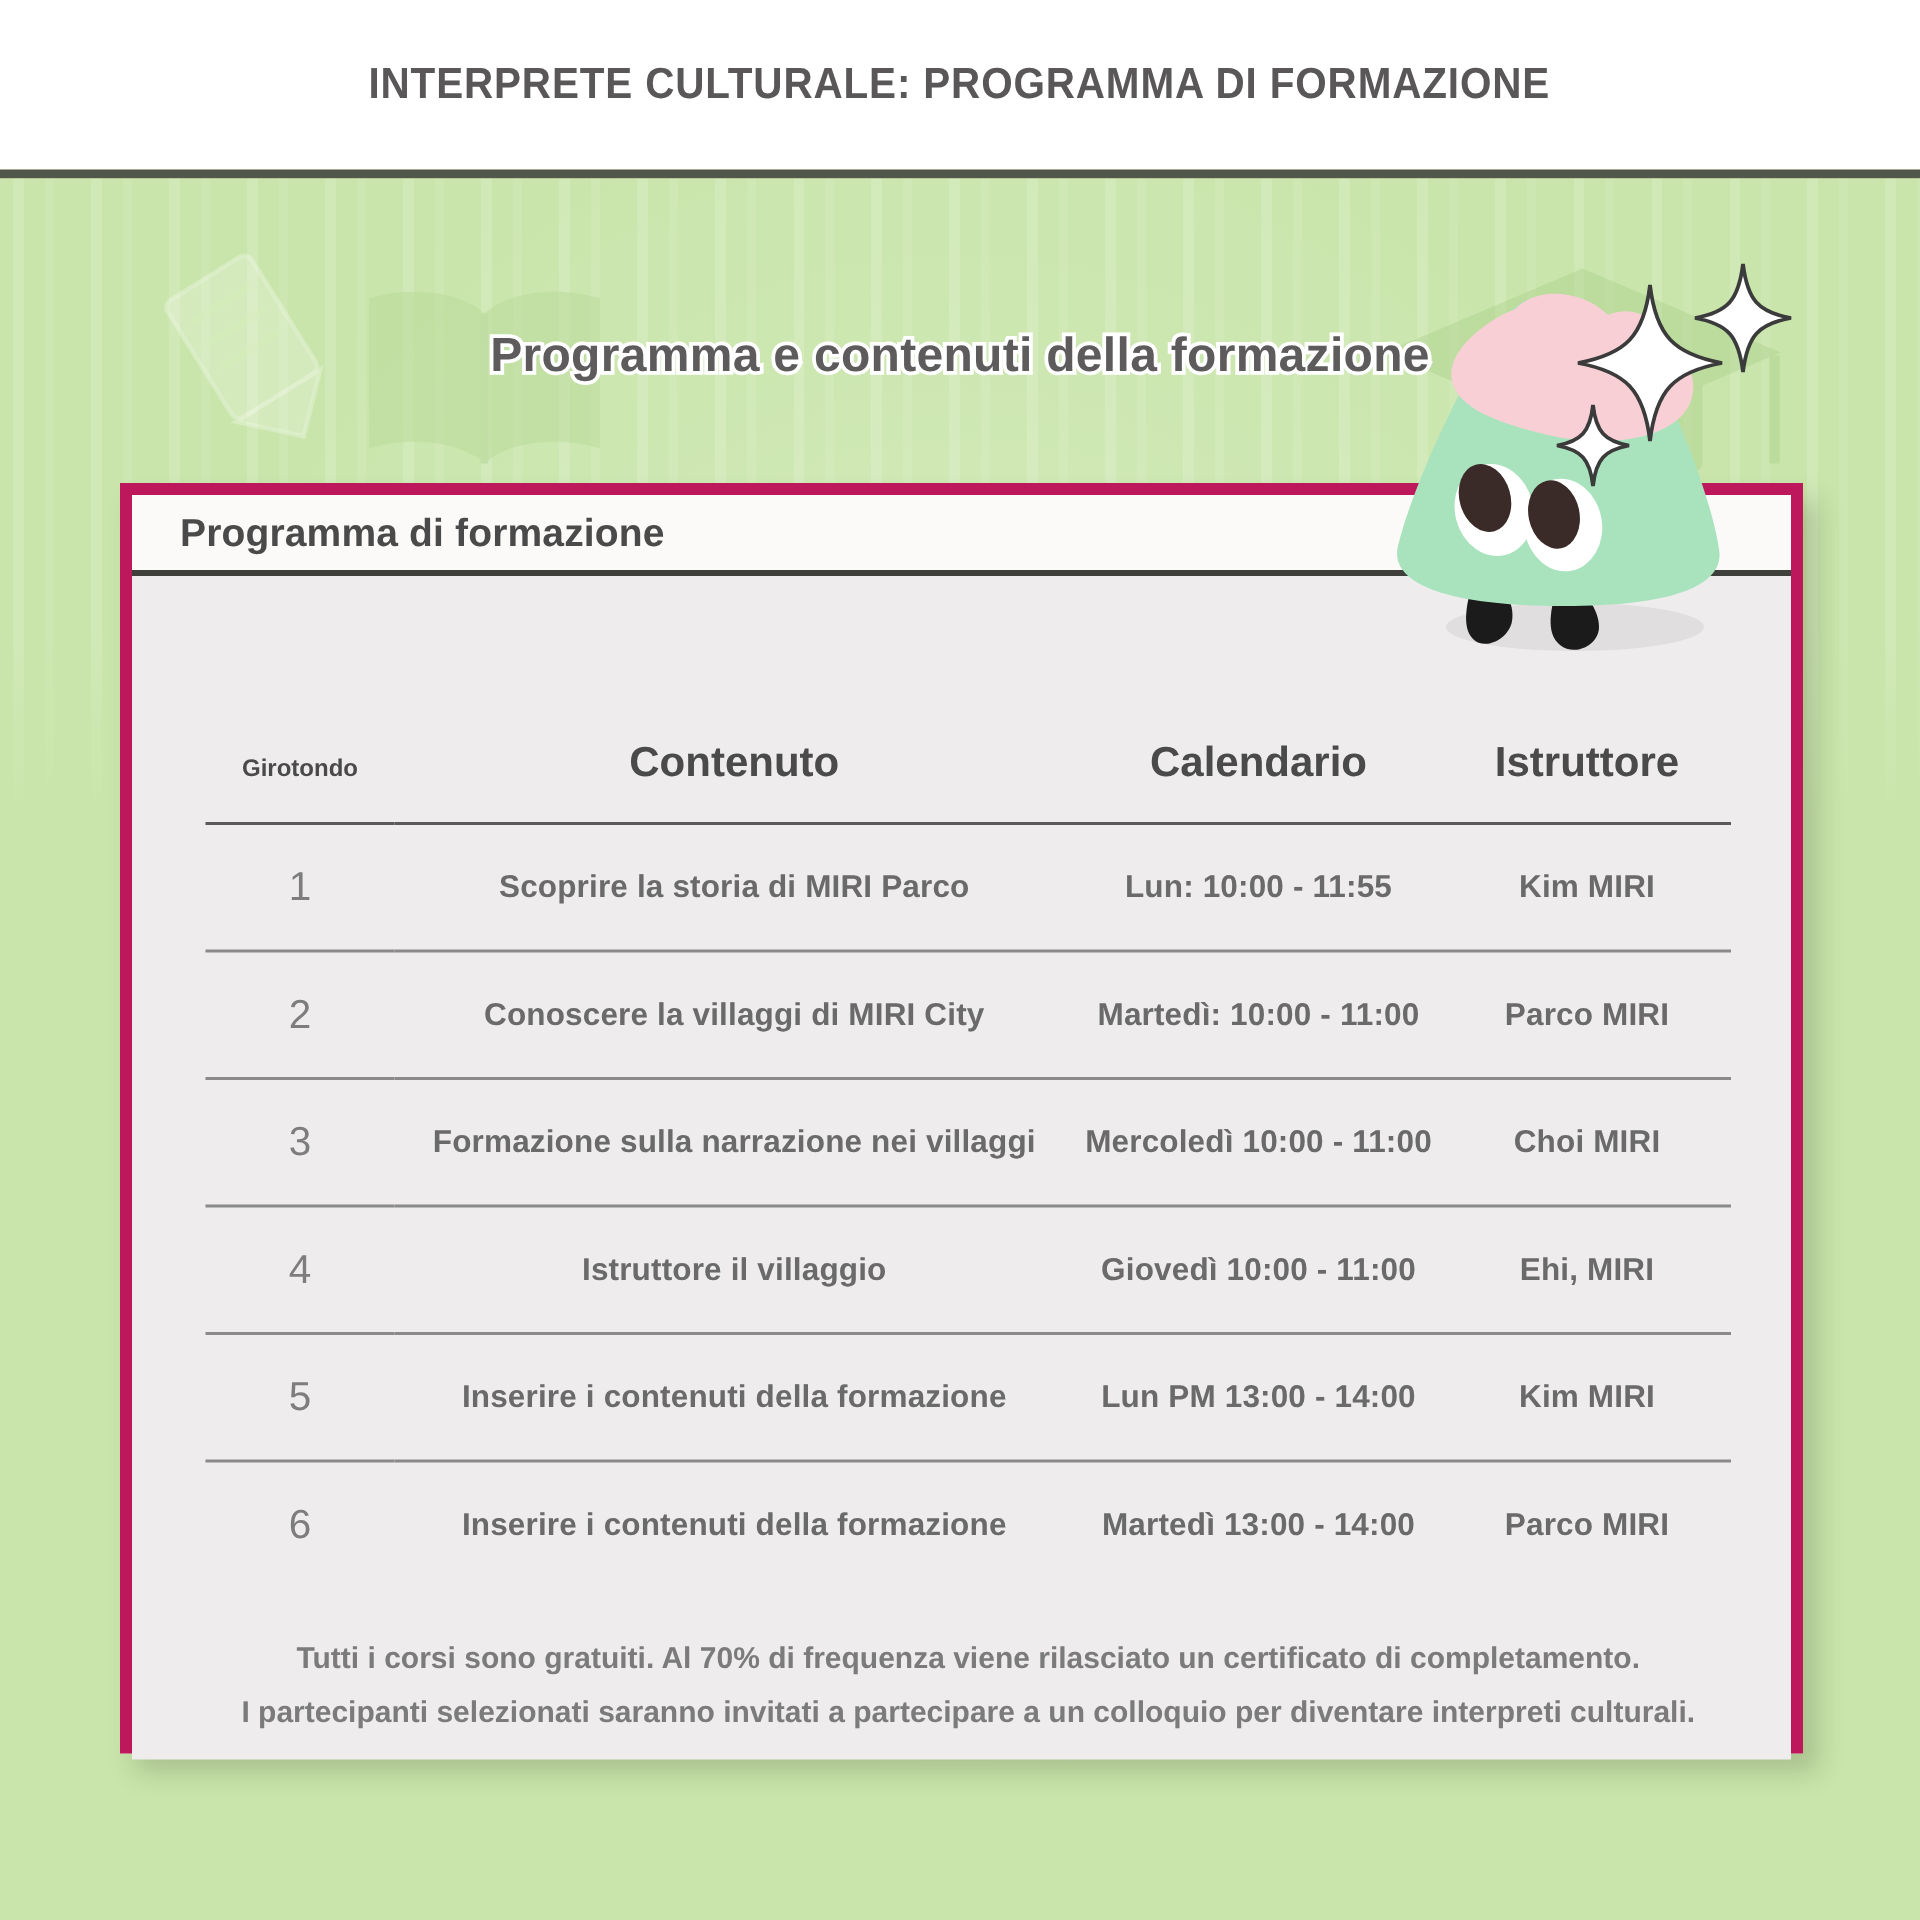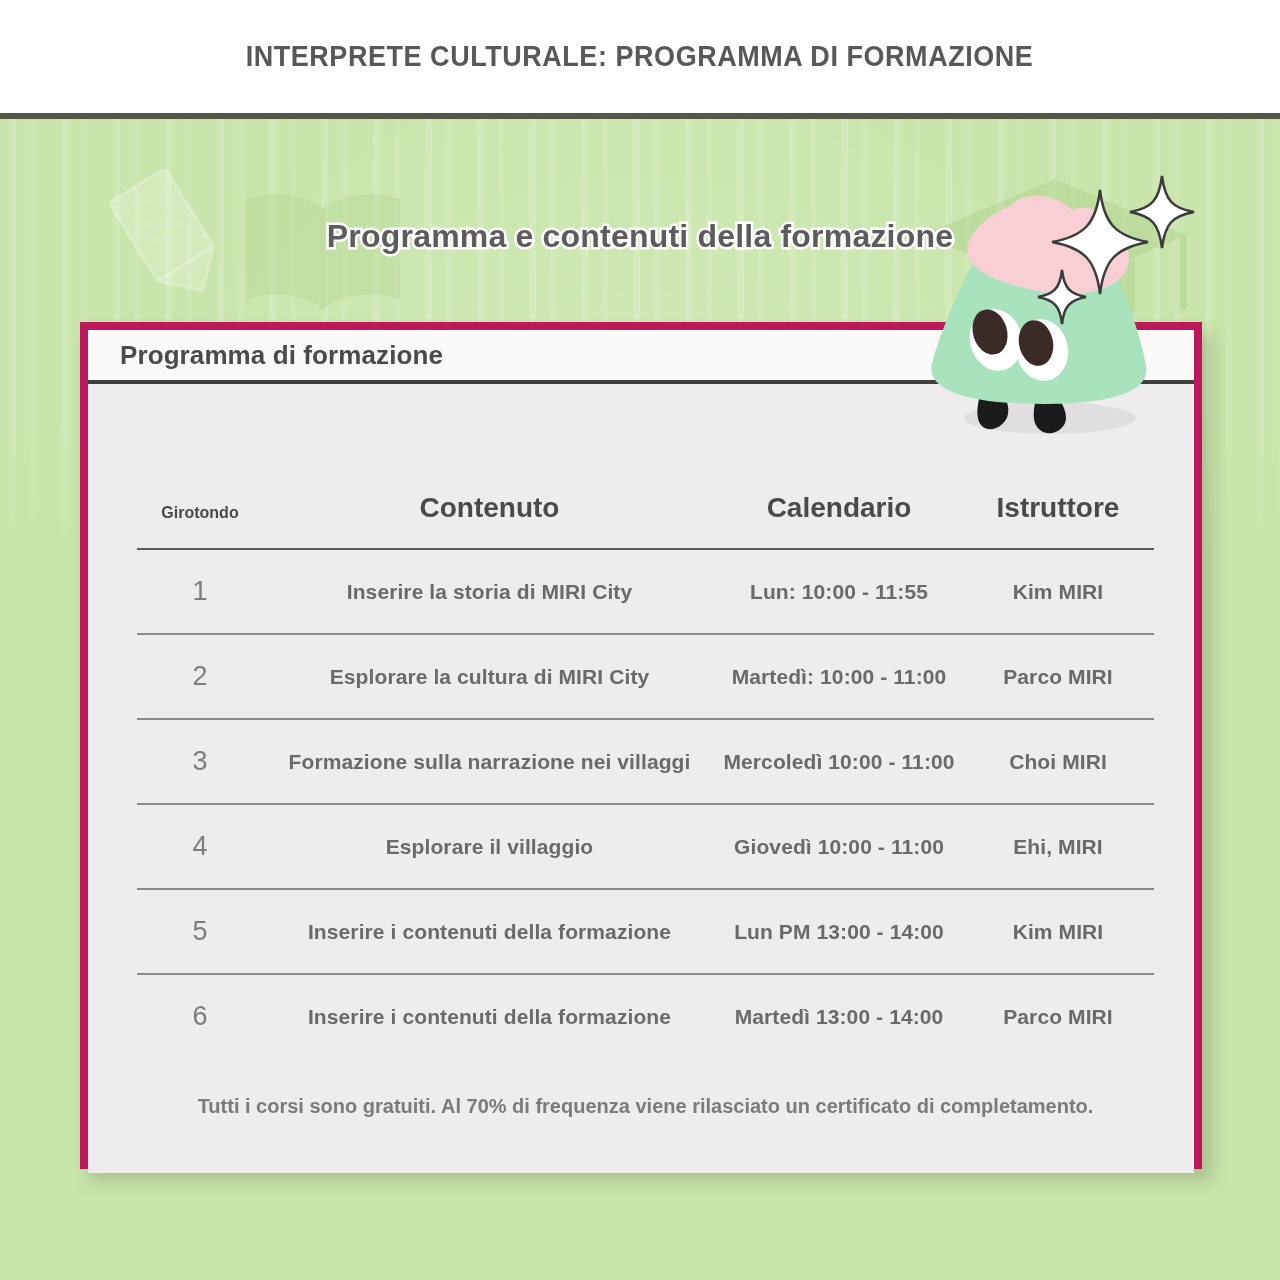--- a/index.html
+++ b/index.html
@@ -301,59 +301,60 @@
           <tr>
             <th class="small">Girotondo</th>
             <th>Contenuto</th>
             <th>Calendario</th>
             <th>Istruttore</th>
           </tr>
         </thead>
         <tbody>
           <tr>
             <td class="num">1</td>
-            <td class="content">Inserire la storia di MIRI City</td>
+            <td class="content">Scoprire la storia di MIRI Parco</td>
             <td class="cal">Lun: 10:00 - 11:55</td>
             <td class="instr">Kim MIRI</td>
           </tr>
           <tr>
             <td class="num">2</td>
-            <td class="content">Esplorare la cultura di MIRI City</td>
+            <td class="content">Conoscere la villaggi di MIRI City</td>
             <td class="cal">Martedì: 10:00 - 11:00</td>
             <td class="instr">Parco MIRI</td>
           </tr>
           <tr>
             <td class="num">3</td>
             <td class="content">Formazione sulla narrazione nei villaggi</td>
             <td class="cal">Mercoledì 10:00 - 11:00</td>
             <td class="instr">Choi MIRI</td>
           </tr>
           <tr>
             <td class="num">4</td>
-            <td class="content">Esplorare il villaggio</td>
+            <td class="content">Istruttore il villaggio</td>
             <td class="cal">Giovedì 10:00 - 11:00</td>
             <td class="instr">Ehi, MIRI</td>
           </tr>
           <tr>
             <td class="num">5</td>
             <td class="content">Inserire i contenuti della formazione</td>
             <td class="cal">Lun PM 13:00 - 14:00</td>
             <td class="instr">Kim MIRI</td>
           </tr>
           <tr>
             <td class="num">6</td>
             <td class="content">Inserire i contenuti della formazione</td>
             <td class="cal">Martedì 13:00 - 14:00</td>
             <td class="instr">Parco MIRI</td>
           </tr>
         </tbody>
       </table>
 
       <div class="notes">
         <div>Tutti i corsi sono gratuiti. Al 70% di frequenza viene rilasciato un certificato di completamento.</div>
+        <div>I partecipanti selezionati saranno invitati a partecipare a un colloquio per diventare interpreti culturali.</div>
       </div>
 
     </div>
   </div>
 
   <div class="mascot">
     <svg width="300" height="280" viewBox="0 0 300 280">
 
       <ellipse cx="160" cy="250" rx="86" ry="16" fill="#000000" opacity="0.06"></ellipse>
 

